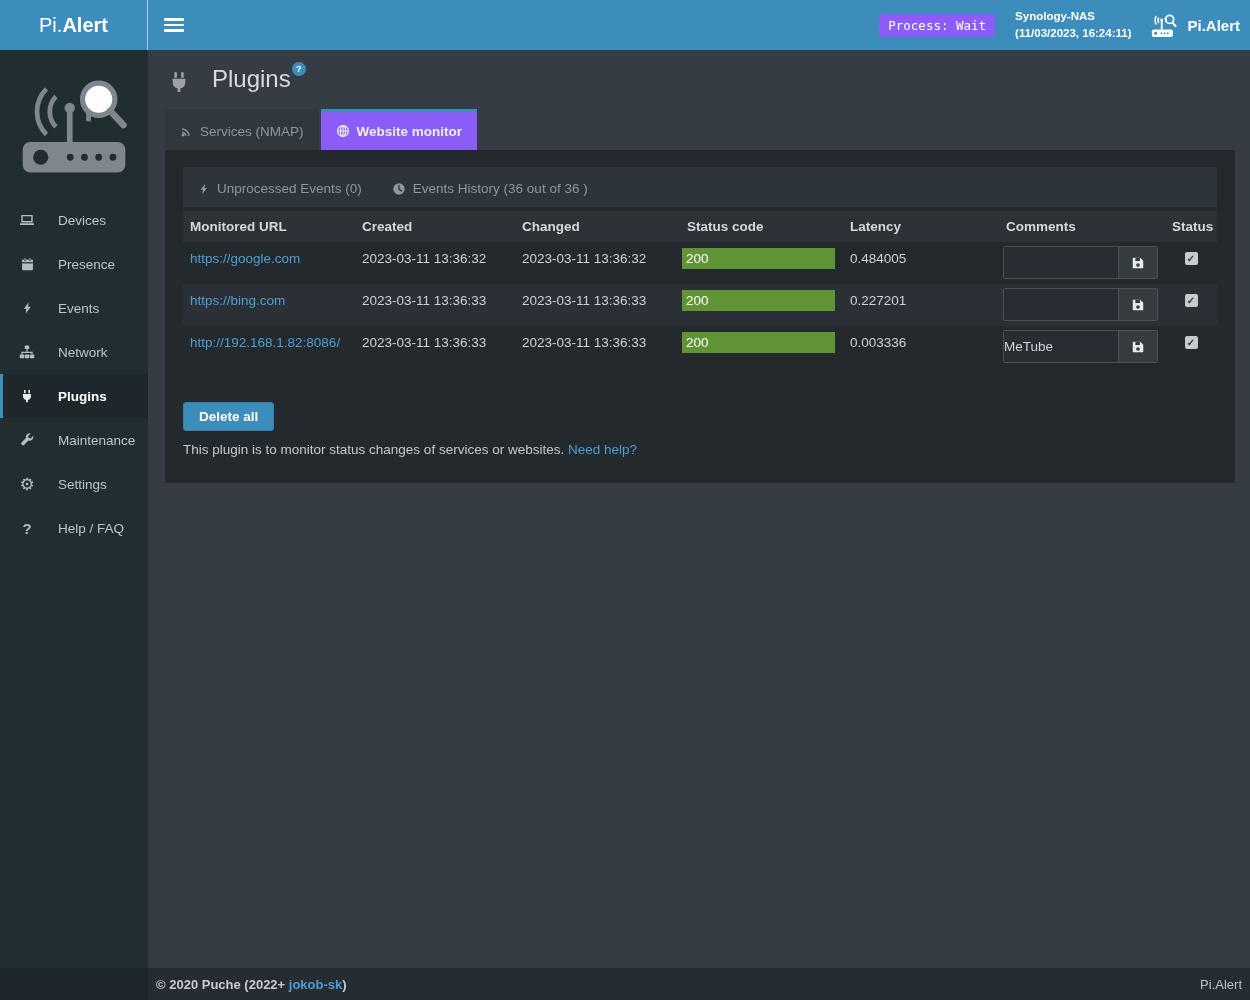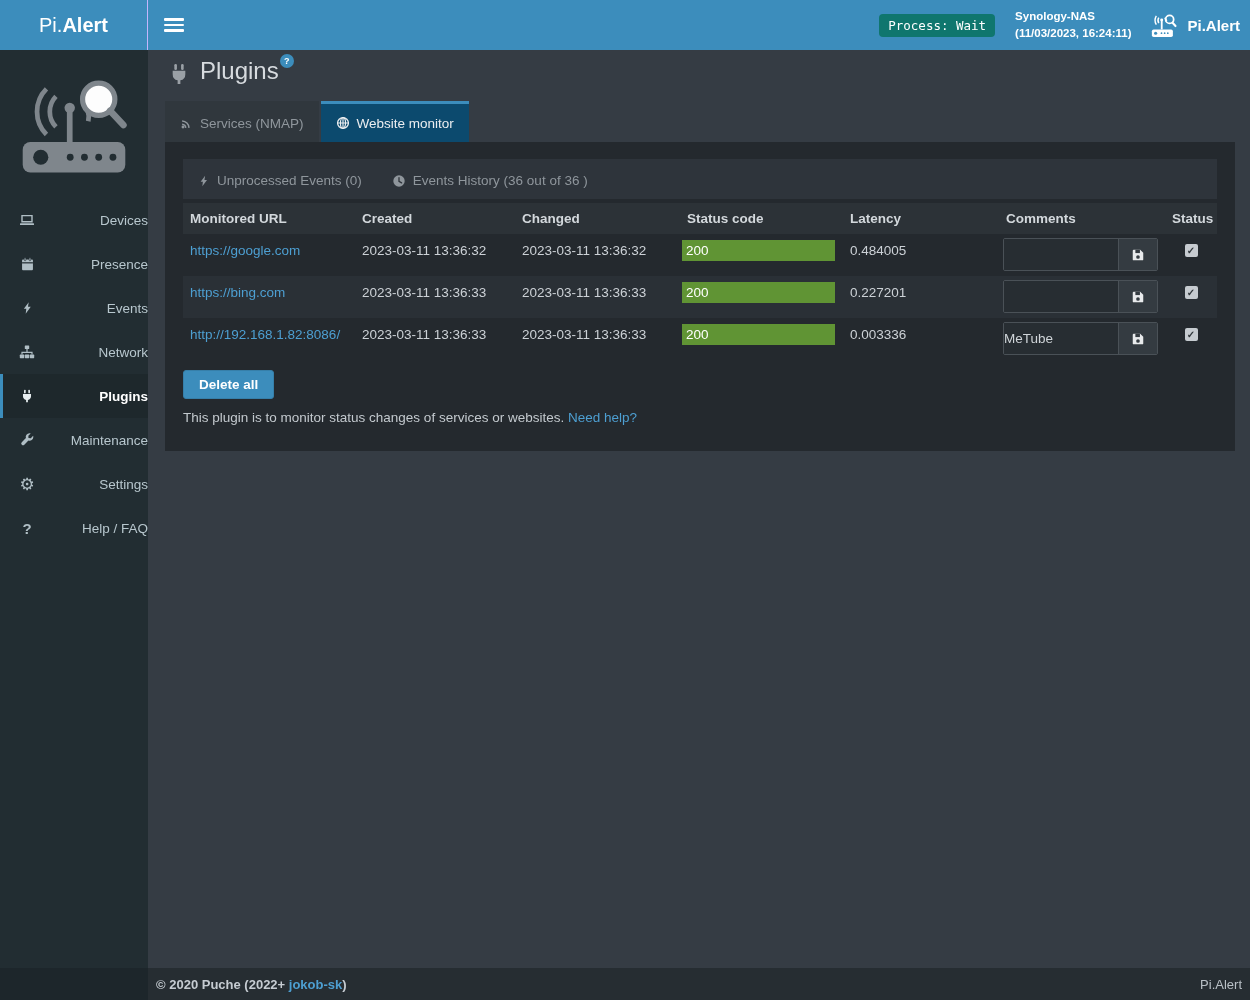--- a/index.html
+++ b/index.html
@@ -17,56 +17,56 @@
   
   .topbar { height:50px; background:#3c8dbc; display:flex; align-items:stretch; flex-shrink:0; }
   .brand { width:148px; display:flex; align-items:center; justify-content:center;
            color:#fff; font-size:20px; border-right:1px solid #c4b5fd; }
   .brand .light { font-weight:400; }
   .brand .bold { font-weight:700; }
   .topbar-main { flex:1; display:flex; align-items:center; padding:0 10px 0 16px; }
   .hamburger { width:20px; display:flex; flex-direction:column; gap:3px; cursor:pointer; }
   .hamburger span { display:block; height:2.5px; background:#fff; border-radius:1px; }
   .topbar-right { margin-left:auto; display:flex; align-items:center; gap:20px; }
-  .process-badge { background:#0f766e; color:#fff; font-family:"DejaVu Sans Mono", monospace;
+  .process-badge { background:#8b5cf6; color:#fff; font-family:"DejaVu Sans Mono", monospace;
                    font-size:12.5px; padding:4px 9px; border-radius:4px; }
   .host-info { color:#fff; font-size:11.5px; font-weight:700; line-height:1.45; text-align:left; }
   .app-ident { display:flex; align-items:center; gap:8px; color:#fff; }
   .app-ident .app-name { font-size:15px; font-weight:600; }
 
   
   .main { flex:1; display:flex; min-height:0; }
   .sidebar { width:148px; background:#222d32; flex-shrink:0; }
   .content { flex:1; min-width:0; }
 
   
   .logo-wrap { height:148px; display:flex; align-items:center; justify-content:center; color:#7f868c; }
   .menu { list-style:none; }
-  .menu-item { height:44px; display:flex; align-items:center; gap:9px; padding-left:14px;
-               color:#b8c7ce; cursor:pointer; border-left:3px solid transparent;justify-content:space-between; }
+  .menu-item { height:44px; display:flex; align-items:center; gap:21px; padding-left:14px;
+               color:#b8c7ce; cursor:pointer; border-left:3px solid transparent; }
   .menu-item .mi-icon { width:20px; display:flex; justify-content:center; align-items:center; color:#b0bec5; }
   .menu-item.active { background:#1e282c; border-left-color:#3c8dbc; color:#fff; font-weight:700; }
   .menu-item.active .mi-icon { color:#e8eef1; }
   .gear-glyph { font-size:17px; line-height:1; }
   .q-glyph { font-size:15px; font-weight:700; line-height:1; }
 
   
-  .content-header { padding:8px 0 4px 20px; display:flex; align-items:flex-start; gap:10px; }
+  .content-header { padding:16px 0 4px 20px; display:flex; align-items:flex-start; gap:22px; }
   .content-header .title { font-size:24px; font-weight:400; color:#d7dbdf; line-height:1.1; position:relative; }
   .title-icon { color:#9aa0a6; margin-top:4px; }
   .title-badge { display:inline-block; width:14px; height:14px; border-radius:50%;
                  background:#3c8dbc; color:#fff; font-size:9px; font-weight:700; line-height:14px;
                  text-align:center; vertical-align:top; margin:-4px 0 0 1px; cursor:pointer; }
 
   .outer-tabs { display:flex; padding-left:17px; margin-top:11px; }
   .tab { display:flex; align-items:center; gap:7px; padding:0 15px; height:41px;
          color:#8f969c; cursor:pointer; border-top:3px solid transparent; font-size:13.5px; }
   .outer-tabs .tab { background:#30373d; margin-right:2px; }
   .outer-tabs .tab.active, .inner-tabs .tab.active {
-         background:#0c4a6e; border-top-color:#3c8dbc; color:#eceef0; font-weight:400; }
+         background:#8b5cf6; border-top-color:#3c8dbc; color:#eceef0; font-weight:700; }
 
   .panel { margin:0 15px 0 17px; background:#24292e; padding:17px 18px 26px 18px; }
 
   .inner-tabs { display:flex; background:#2e343b; }
   .inner-tabs .tab { height:40px; }
 
   
   .grid-row { display:grid; grid-template-columns:172px 160px 165px 163px 156px 166px 1fr; }
   .thead { background:#2c3237; height:31px; align-items:center; margin-top:4px;
            font-weight:700; font-size:13.5px; color:#d3d8dc; }
@@ -80,21 +80,21 @@
   .comment-group { margin-top:4px; margin-left:4px; display:flex; width:155px; height:33px;
                    border:1px solid #4a5157; border-radius:2px; overflow:hidden; }
   .comment-input { flex:1; min-width:0; background:#272d32; border:none; outline:none;
                    color:#cfd4d8; font-family:"Liberation Sans", sans-serif; font-size:13.5px;
                    }
   .save-btn { width:39px; background:#343b41; border:none; border-left:1px solid #4a5157;
               display:flex; align-items:center; justify-content:center; color:#e8eaec; cursor:pointer; }
   .checkbox { width:13px; height:13px; background:#c6cbd0; border-radius:2px; margin:10px auto 0 auto;
               color:#2f353a; font-size:10px; font-weight:700; line-height:13px; text-align:center; cursor:pointer; }
 
-  .delete-btn { margin-top:10px; background:#3c8dbc; color:#fff; border:1px solid #367fa9;
+  .delete-btn { margin-top:34px; background:#3c8dbc; color:#fff; border:1px solid #367fa9;
                 border-radius:3px; padding:6px 15px; font-size:13.5px; font-weight:600;
                 font-family:"Liberation Sans", sans-serif; cursor:pointer; }
   .help-line { margin-top:11px; color:#c3c9ce; }
   .help-line a { color:#4d9fd2; }
 
   
   .footer { height:32px; display:flex; flex-shrink:0; font-size:13px; }
   .footer-left { width:148px; background:#1d262b; }
   .footer-main { flex:1; background:#262d32; display:flex; align-items:center;
                  padding:0 8px; color:#c6ccd2; font-weight:600;justify-content:space-between; }

